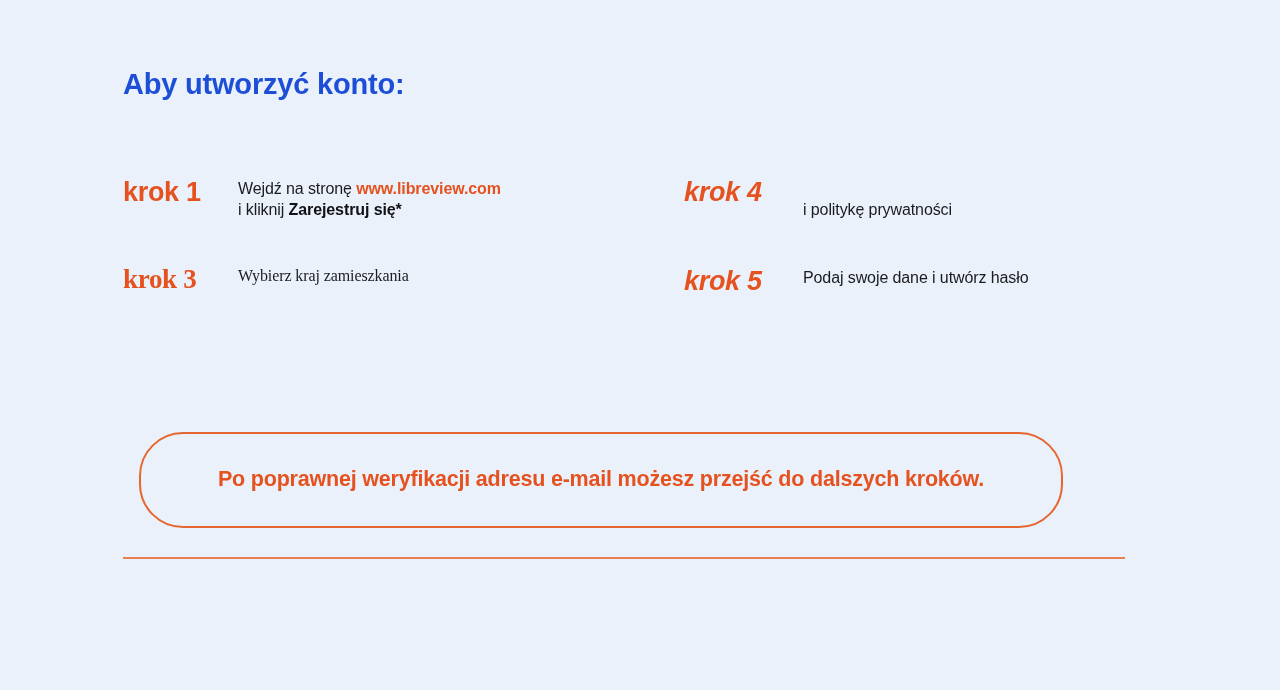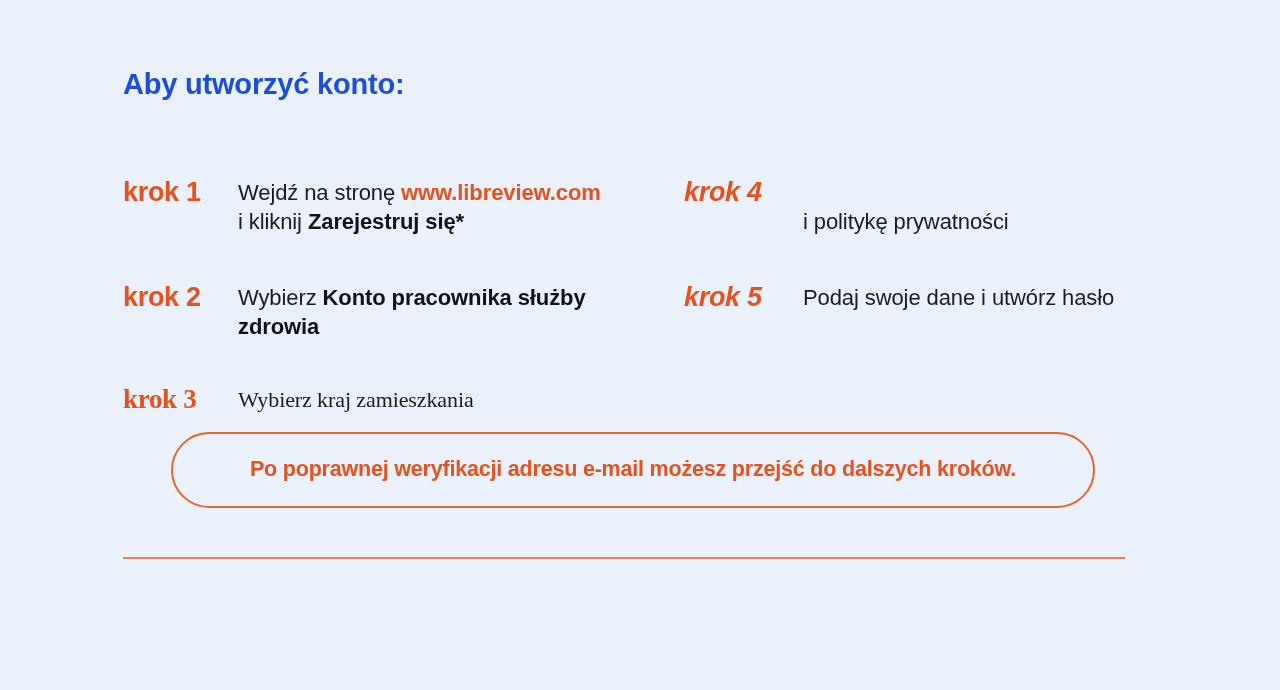--- a/index.html
+++ b/index.html
@@ -68,36 +68,36 @@
     color: #e5521f;
     line-height: 1.0;
     letter-spacing: -0.3px;
     padding-top: 1px;
     white-space: nowrap;
   }
   .step-col.right .step-label { width: 119px; font-style: italic; }
 
   .step-text {
     flex: 1 1 auto;
-    font-size: 22px;
+    font-size: 16px;
     line-height: 1.33;
     color: #1b1b20;
     font-weight: normal;
     letter-spacing: -0.1px;
   }
   .step-text .bold { font-weight: bold; color: #111116; }
   .step-text .link { font-weight: bold; color: #e5521f; }
 
   
   .callout {
     position: absolute;
-    left: 171px;
+    left: 139px;
     top: 432px;
     width: 924px;
-    height: 76px;
+    height: 96px;
     box-sizing: border-box;
     border: 2px solid #e5672f;
     border-radius: 44px;
     display: flex;
     align-items: center;
     justify-content: center;
     background: transparent;
   }
   .callout-text {
     font-size: 21.5px;
@@ -143,27 +143,20 @@
     <div class="step-col left">
 
       <div class="step s0">
         <div class="step-label">krok 1</div>
         <div class="step-text">
           <span>Wejdź na stronę </span><span class="link">www.libreview.com</span><br>
           <span>i kliknij </span><span class="bold">Zarejestruj się*</span>
         </div>
       </div>
 
-      <div class="step s1">
-        <div class="step-label">krok 2</div>
-        <div class="step-text">
-          <span>Wybierz </span><span class="bold">Konto pracownika służby</span><br>
-          <span class="bold">zdrowia</span>
-        </div>
-      </div>
 
       <div class="step s2">
         <div class="step-label">krok 3</div>
         <div class="step-text">
           <span>Wybierz kraj zamieszkania</span>
         </div>
       </div>
 
     </div>
 

